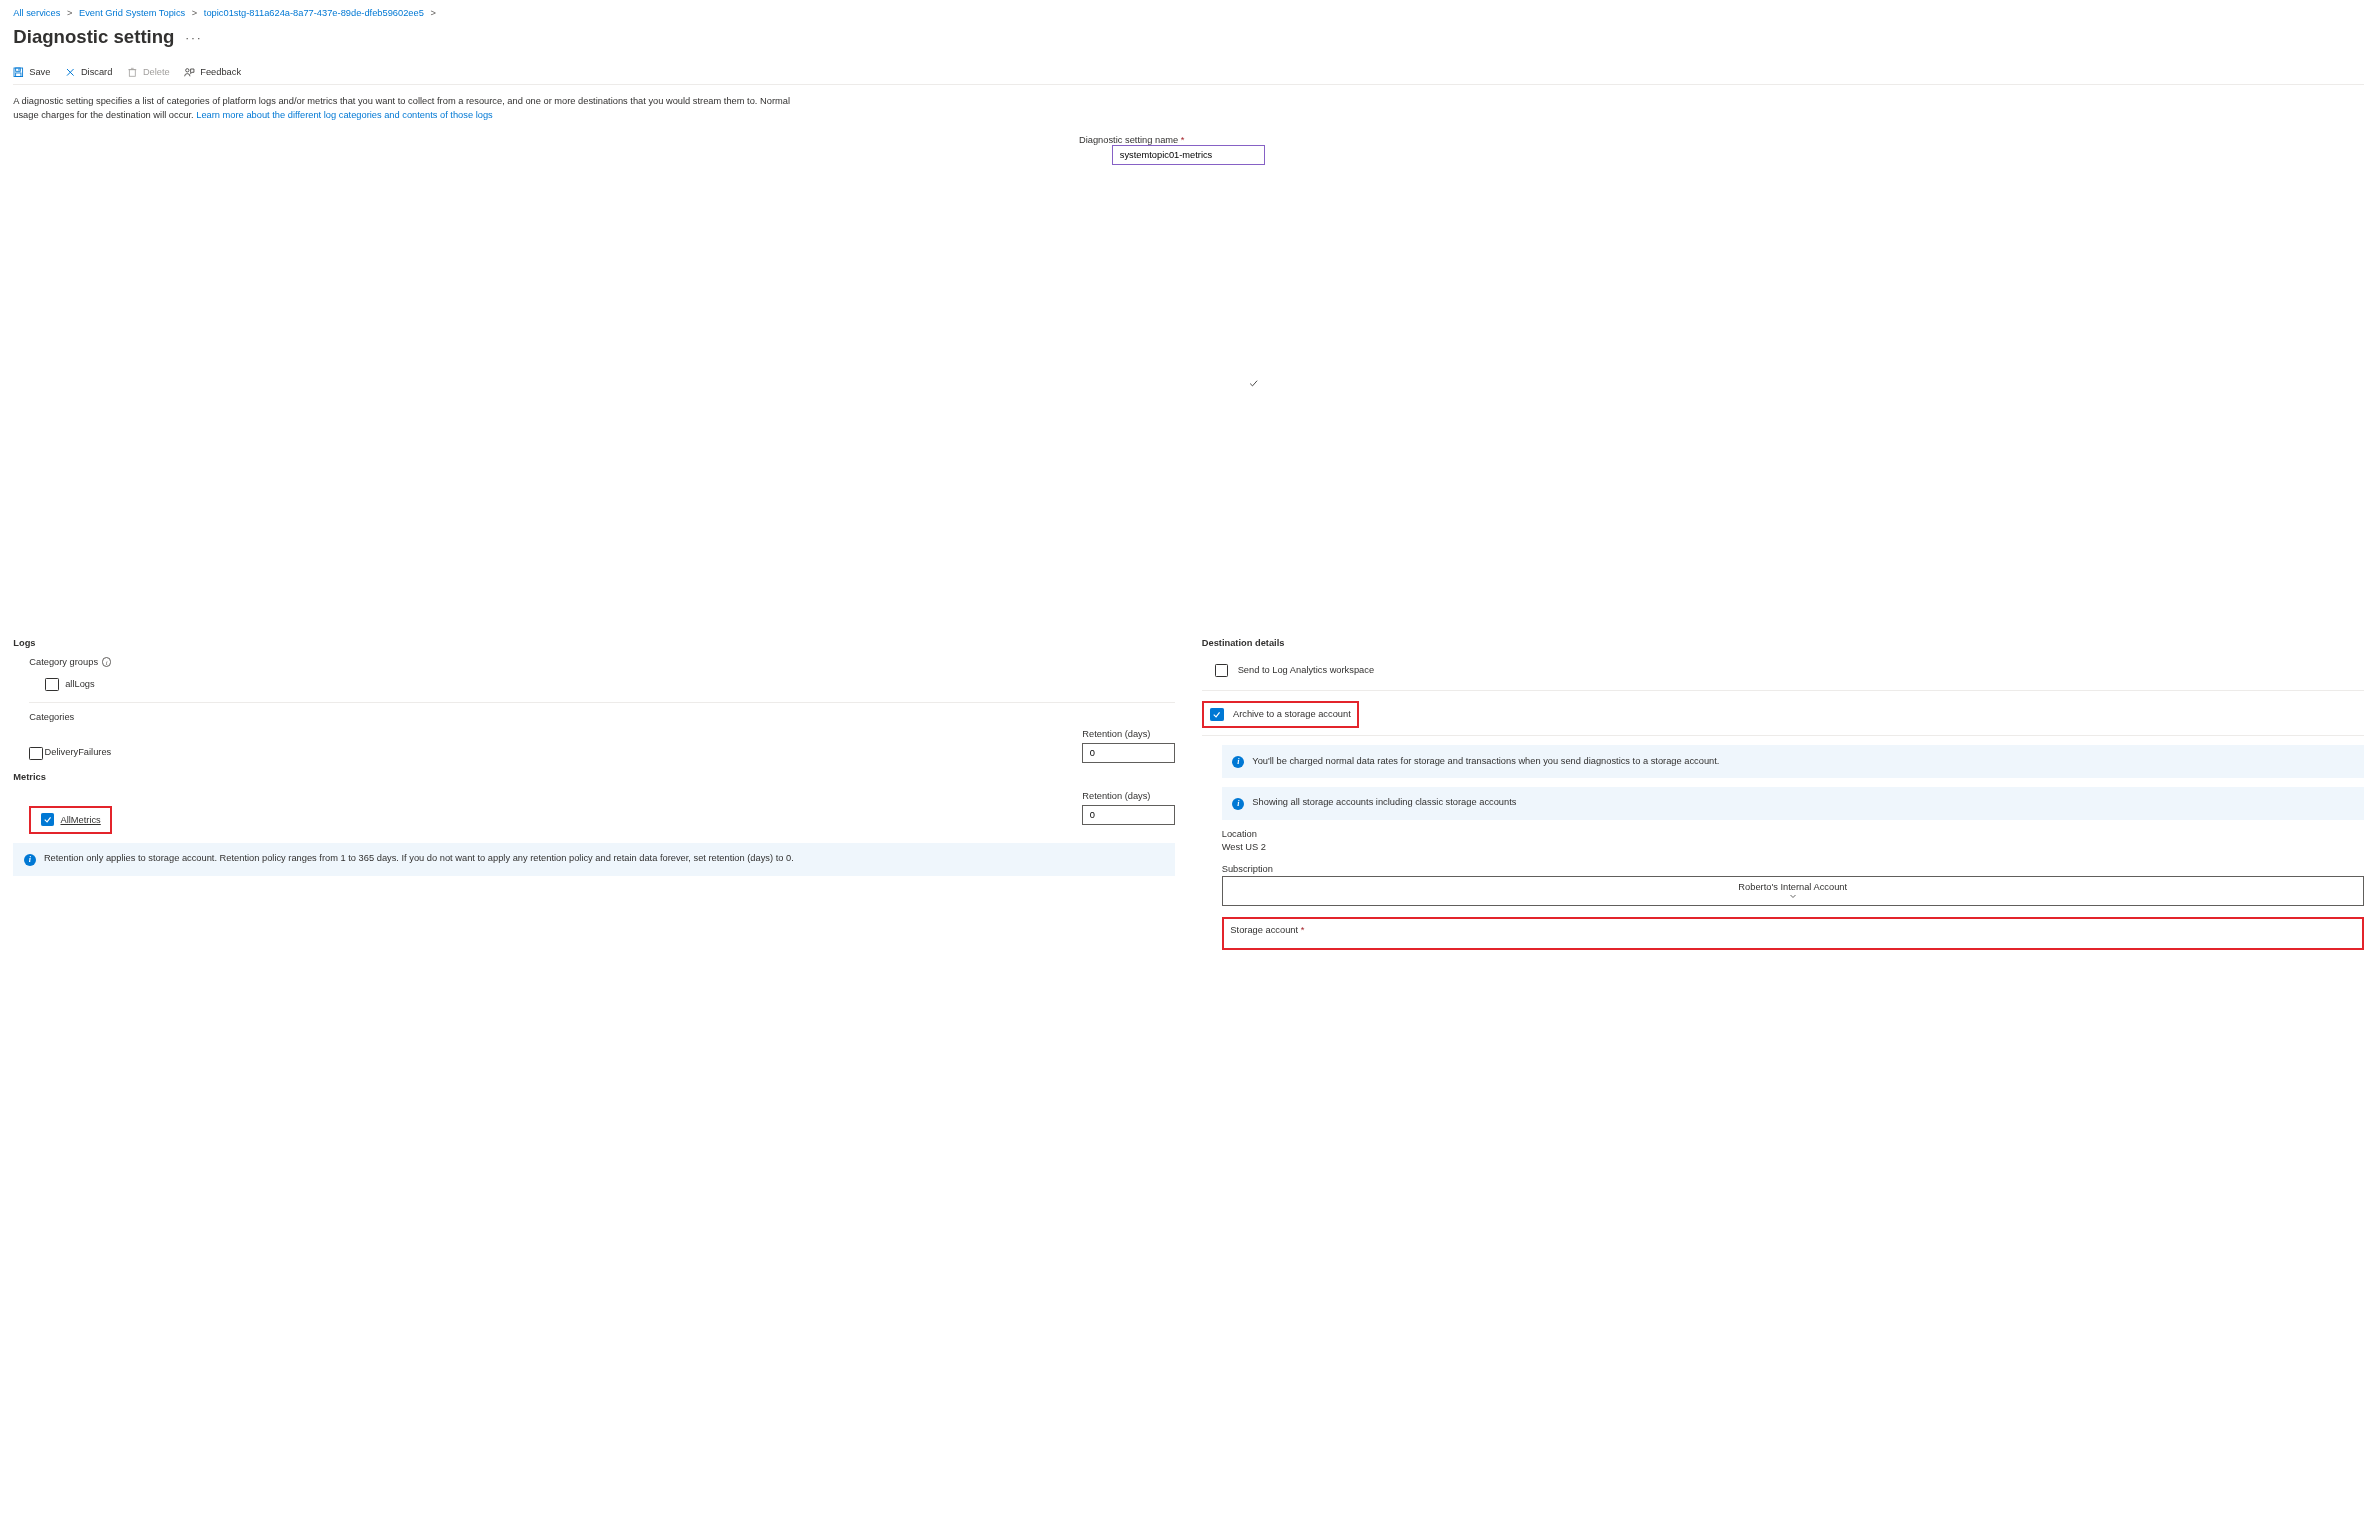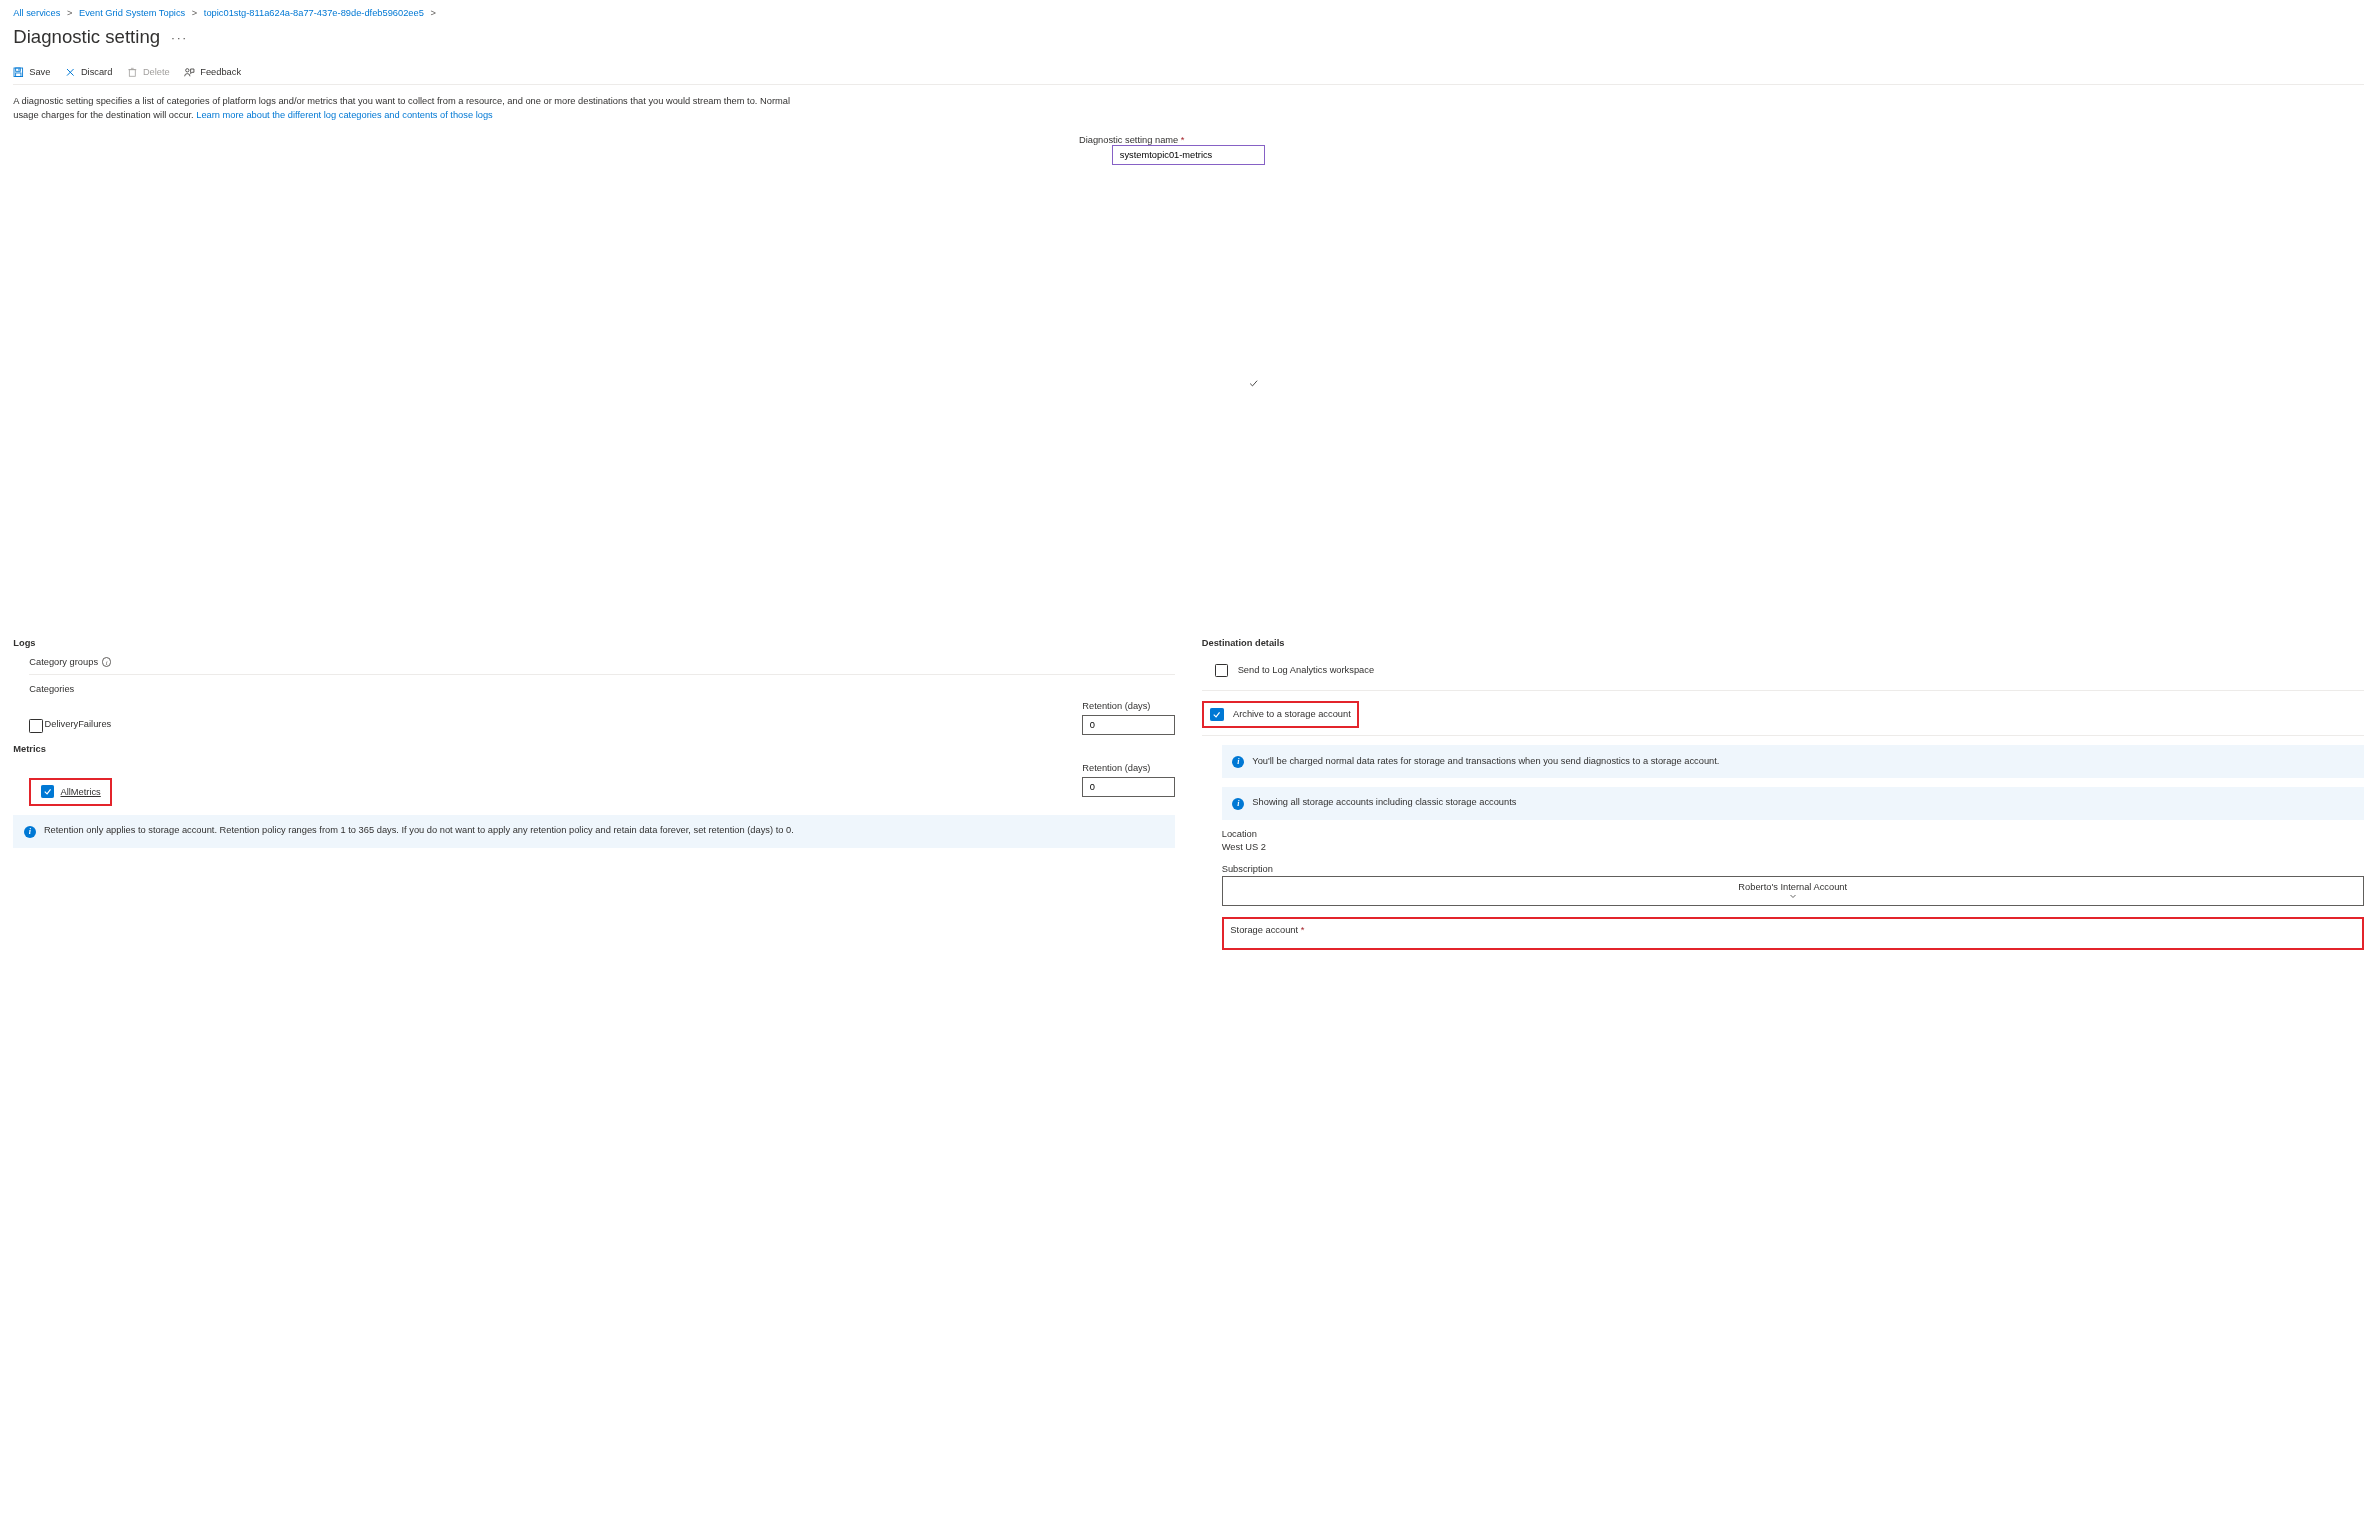--- a/index.html
+++ b/index.html
@@ -11,21 +11,21 @@
       padding: 8px 13.3px;
     }
     a { color: #0078d4; text-decoration: none; }
 
     
     .breadcrumb { margin-bottom: 8px; }
     .breadcrumb span.sep { color: #605e5c; margin: 0 4px; }
 
     
     .page-title-row { display: flex; align-items: center; gap: 10.6px; margin-bottom: 18.6px; }
-    h1 { font-size: 18.6px; font-weight: 400; }
+    h1 { font-size: 18.6px; font-weight: 700; }
     .more-dots { color: #605e5c; font-size: 13.3px; letter-spacing: 1.3px; cursor: pointer; }
 
     
     .toolbar { display: flex; gap: 14.6px; padding-bottom: 6.6px; border-bottom: 0.7px solid #edebe9; margin-bottom: 10.6px; }
     .tb-btn { display: flex; align-items: center; gap: 5.3px; cursor: pointer; color: #323130; text-align: center; }
     .tb-btn.disabled { color: #a19f9d; cursor: default; }
     .tb-icon { width: 10.6px; height: 10.6px; display: inline-block; }
 
     
     .desc { margin-bottom: 12px; line-height: 1.5; max-width: 796px;}
@@ -184,20 +184,26 @@
 
 <div class="cols">
 
   <div class="col">
     <div class="section-head">Logs</div>
 
     <div class="cat-block">
       <div class="sub-head">
         <span>Category groups</span>
         <span class="info-icon">i</span>
+      </div>
+      <div class="cb-row">
+        <span class="checkbox">
+          
+        </span>
+        <span>allLogs</span>
       </div>
     </div>
 
     <hr class="hr">
 
     <div class="cat-block">
       <div class="sub-head">
         <span>Categories</span>
       </div>
       <div class="cat-row">

